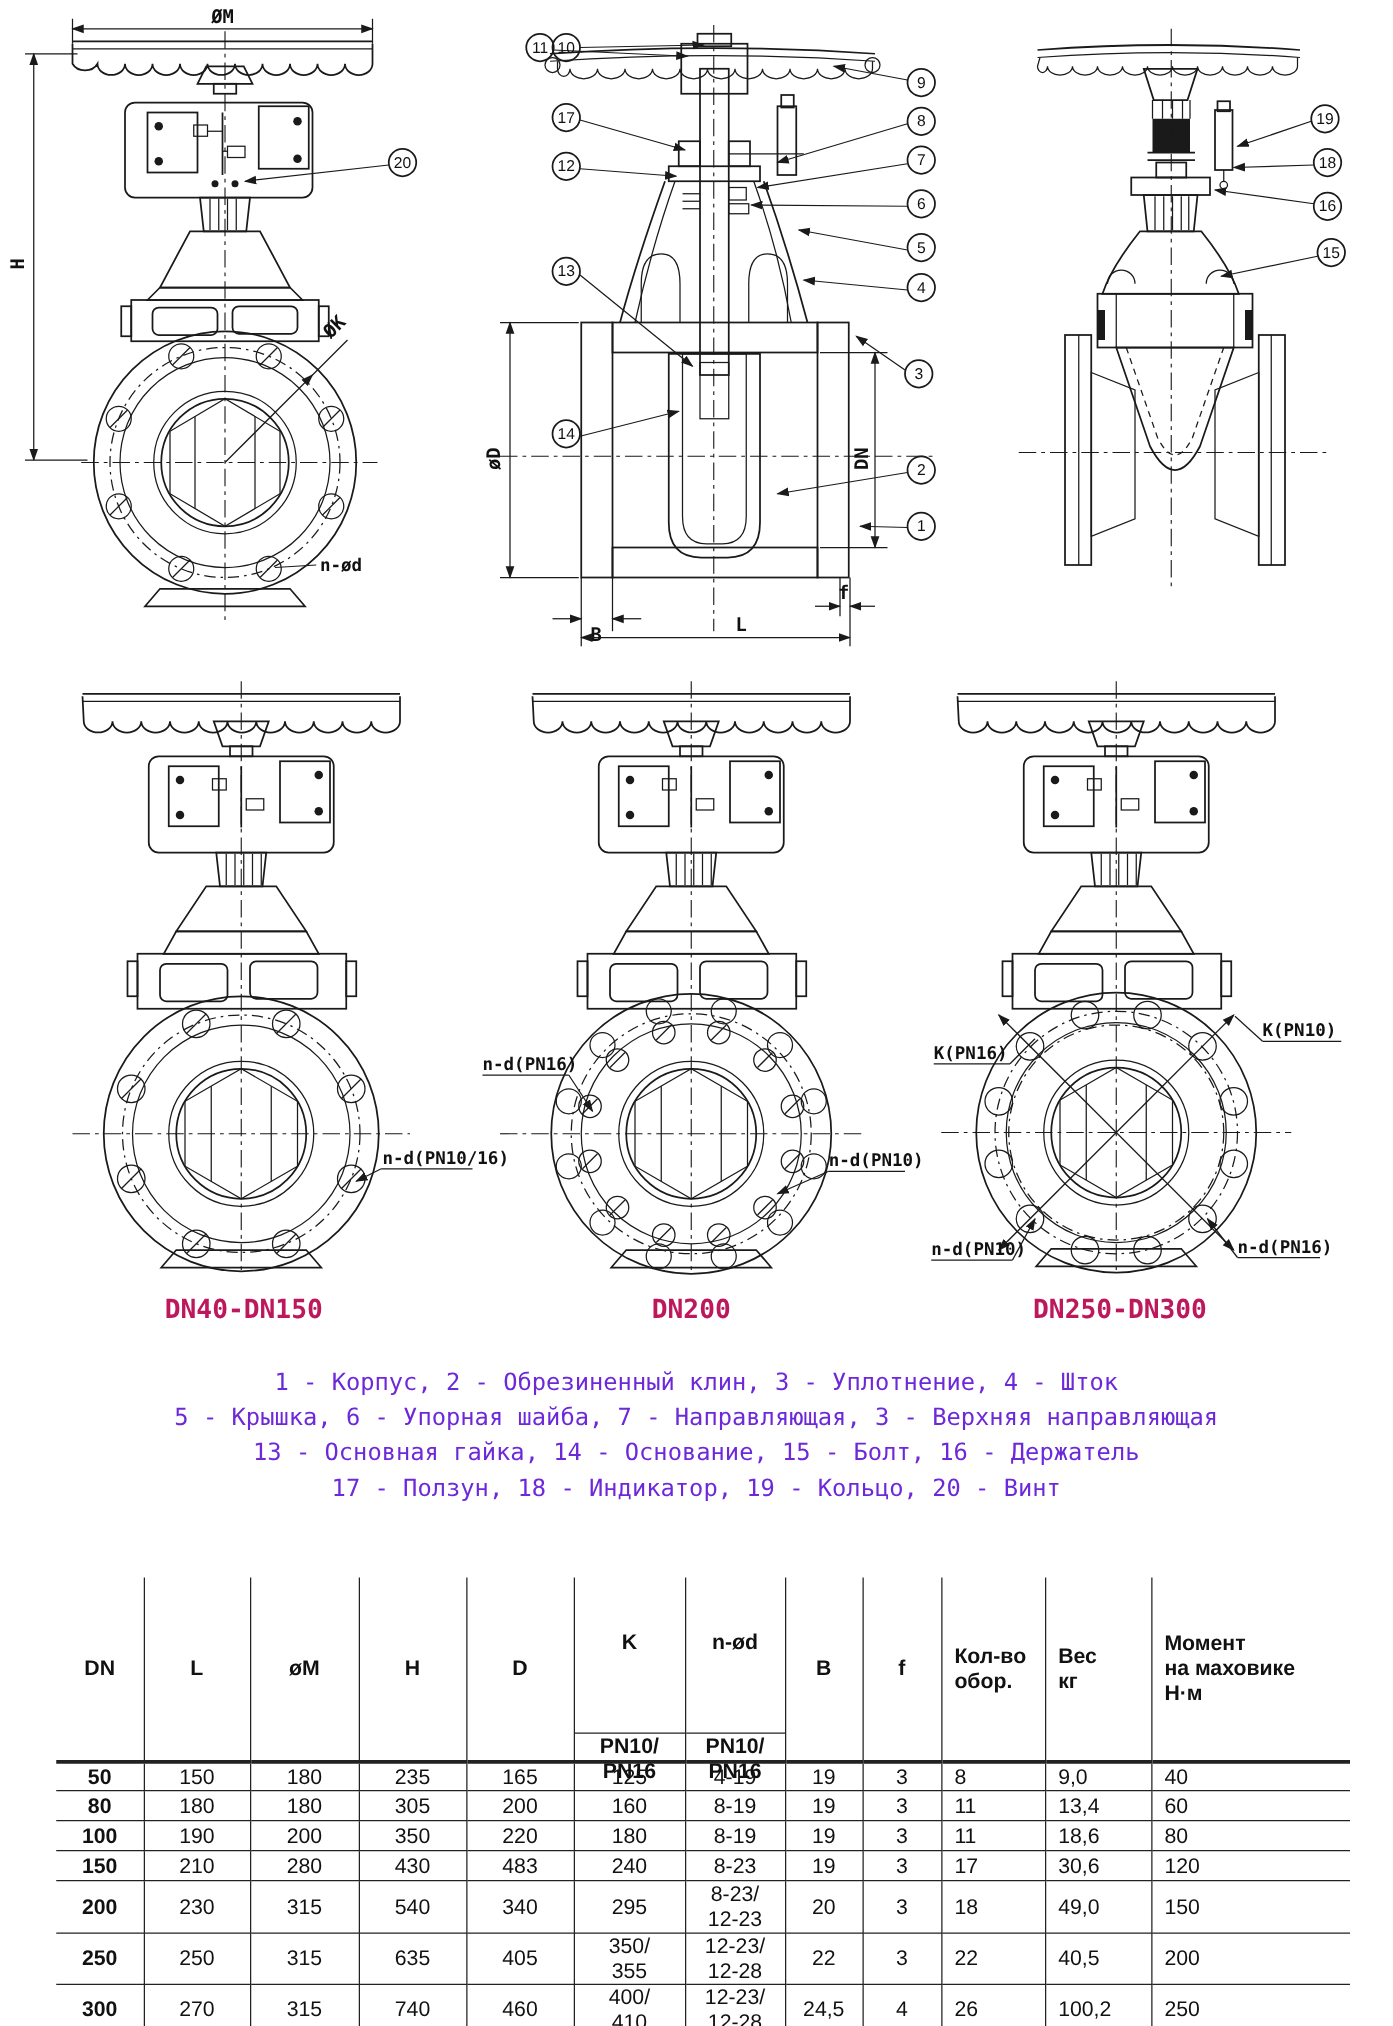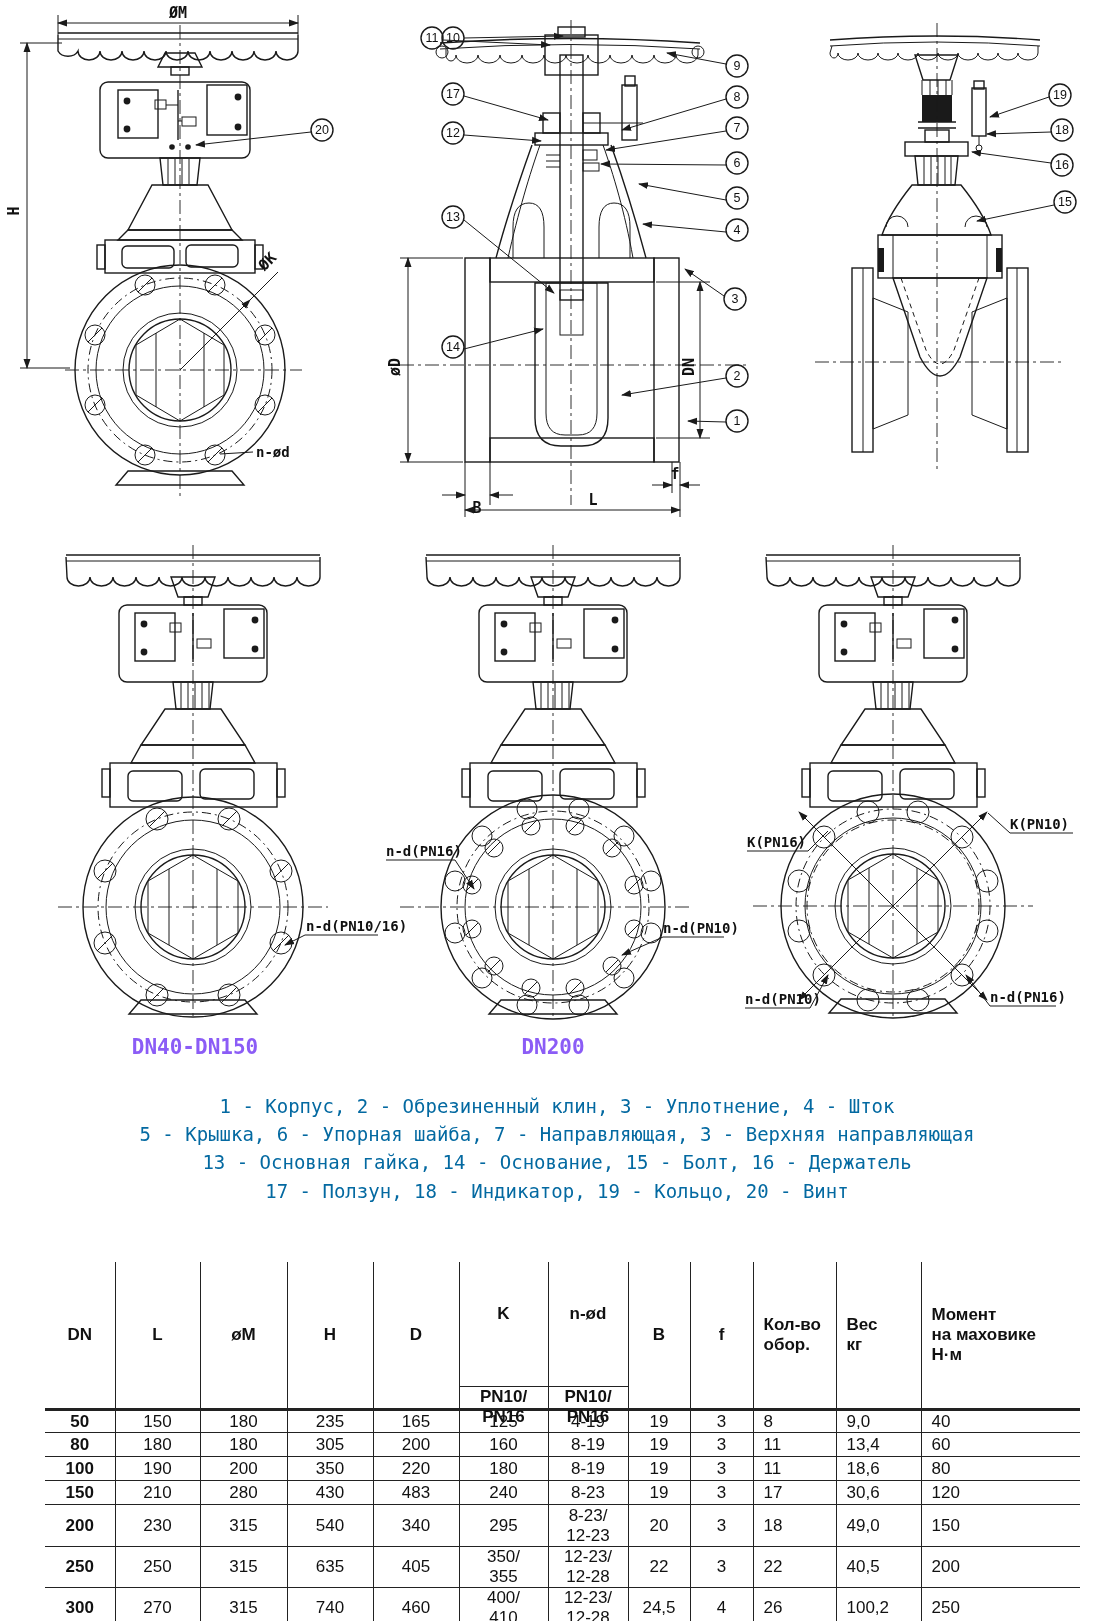--- a/index.html
+++ b/index.html
@@ -10,23 +10,23 @@
   svg .ln{stroke:#1a1a1a;stroke-width:1.4;fill:none;}
   svg .thin{stroke:#1a1a1a;stroke-width:1;fill:none;}
   svg .cl{stroke:#1a1a1a;stroke-width:0.9;fill:none;stroke-dasharray:14 4 3 4;}
   svg .dash{stroke:#1a1a1a;stroke-width:1;fill:none;stroke-dasharray:9 4 2 4;}
   svg .fil{fill:#1a1a1a;stroke:none;}
   svg text{fill:#111;}
   .dimtxt{font-family:"DejaVu Sans Mono",monospace;font-weight:bold;font-size:15px;}
   .lbltxt{font-family:"DejaVu Sans Mono",monospace;font-weight:bold;font-size:14px;}
   .cotxt{font-family:"Liberation Sans",sans-serif;font-size:12.5px;}
   .caption{position:absolute;font-family:"DejaVu Sans Mono",monospace;font-weight:bold;
-           font-size:21px;text-align:center;color:#8b5cf6;}
+           font-size:21px;text-align:center;color:#be185d;}
   #legend{position:absolute;left:40px;top:1092px;width:1034px;text-align:center;
-          font-family:"DejaVu Sans Mono",monospace;font-size:19px;line-height:28.2px;color:#0369a1;}
+          font-family:"DejaVu Sans Mono",monospace;font-size:19px;line-height:28.2px;color:#6d28d9;}
   table#dimtable{position:absolute;left:45px;top:1262px;width:1035px;border-collapse:collapse;
           table-layout:fixed;font-size:17px;color:#111;}
   #dimtable th,#dimtable td{border-right:1.5px solid #222;padding:0 4px;text-align:center;
           vertical-align:middle;white-space:pre-line;line-height:1.18;}
   #dimtable th:last-child,#dimtable td:last-child{border-right:none;}
   #dimtable thead th{border-bottom:3px solid #222;font-weight:bold;height:106px;}
   #dimtable tbody td{border-bottom:1.5px solid #222;}
   #dimtable tbody tr:last-child td{border-bottom:none;}
   #dimtable td.b{font-weight:bold;}
   #dimtable .tl{text-align:left;padding-left:10px;}
@@ -601,20 +601,21 @@
   <text class="lbltxt" x="17" y="479">n-d(PN10)</text>
   <line class="thin" x1="17" y1="483" x2="82" y2="483"></line>
       <line class="thin" x1="82" y1="483" x2="100" y2="450" marker-end="url(#a6)"></line>
   <text class="lbltxt" x="262" y="477">n-d(PN16)</text>
   <line class="thin" x1="262" y1="481" x2="328" y2="481"></line>
       <line class="thin" x1="262" y1="481" x2="238" y2="450" marker-end="url(#a6)"></line>
 </svg>
 
 <div class="caption" style="left:40px;top:1035px;width:310px">DN40-DN150</div>
 <div class="caption" style="left:398px;top:1035px;width:310px">DN200</div>
+<div class="caption" style="left:741px;top:1035px;width:310px">DN250-DN300</div>
 
 <div id="legend">
   <div>1 - Корпус, 2 - Обрезиненный клин, 3 - Уплотнение, 4 - Шток</div>
   <div>5 - Крышка, 6 - Упорная шайба, 7 - Направляющая, 3 - Верхняя направляющая</div>
   <div>13 - Основная гайка, 14 - Основание, 15 - Болт, 16 - Держатель</div>
   <div>17 - Ползун, 18 - Индикатор, 19 - Кольцо, 20 - Винт</div>
 </div>
 
 <table id="dimtable">
   <colgroup>

